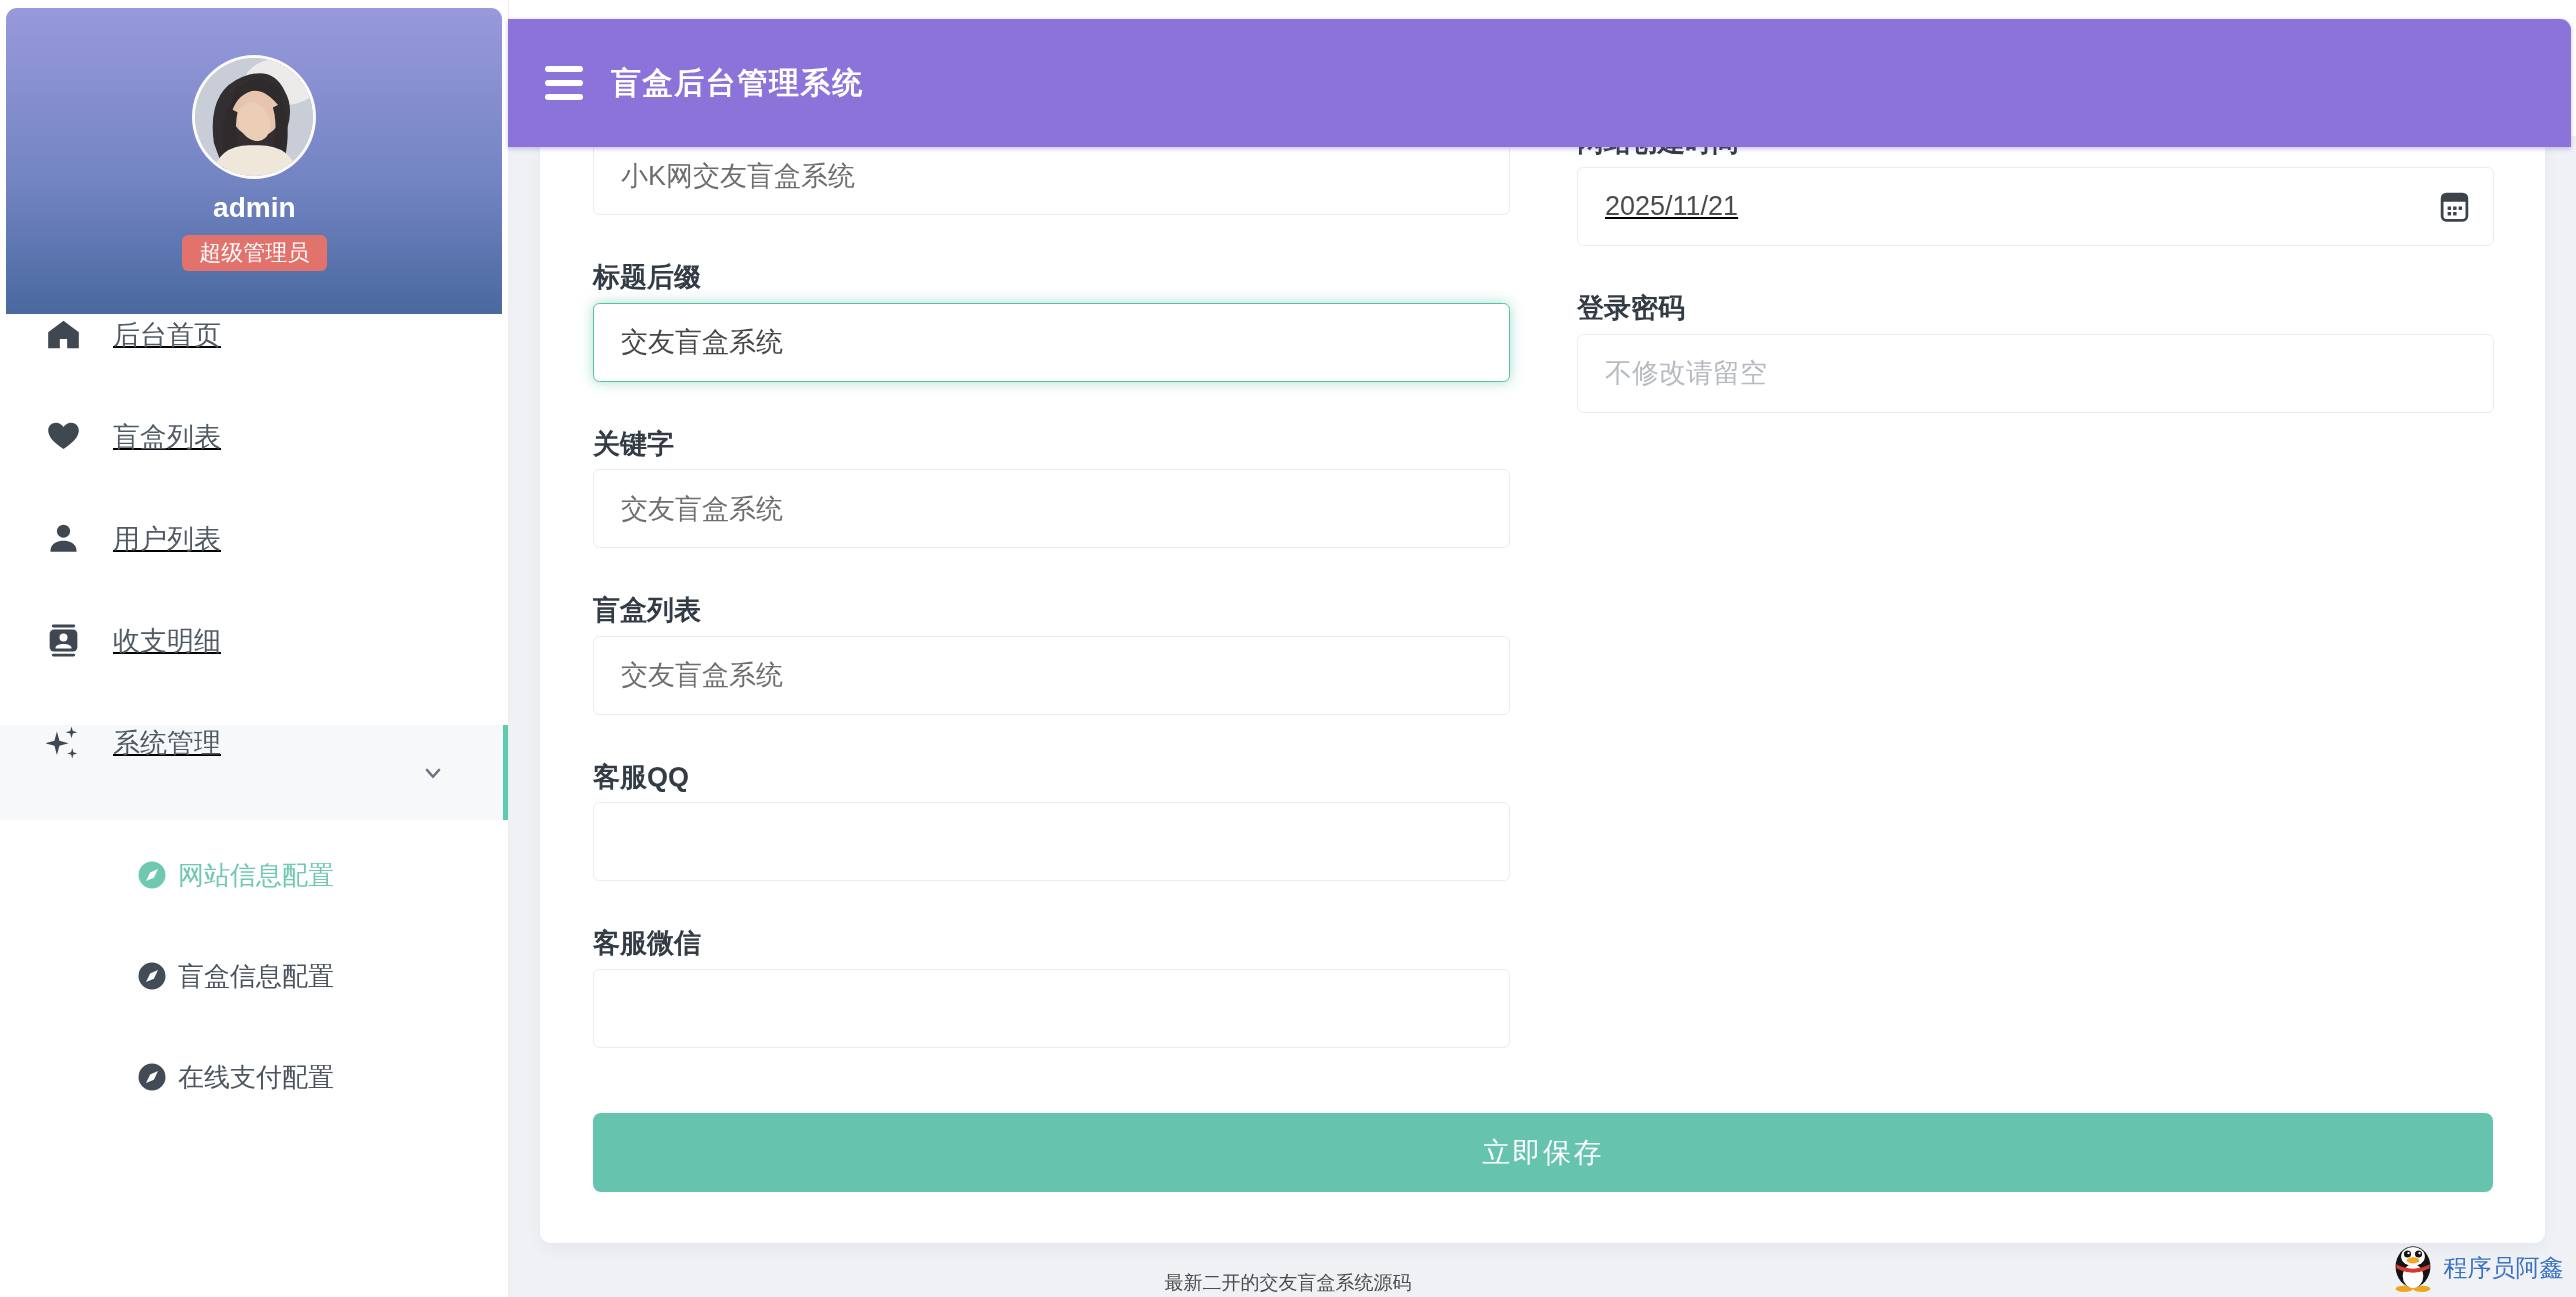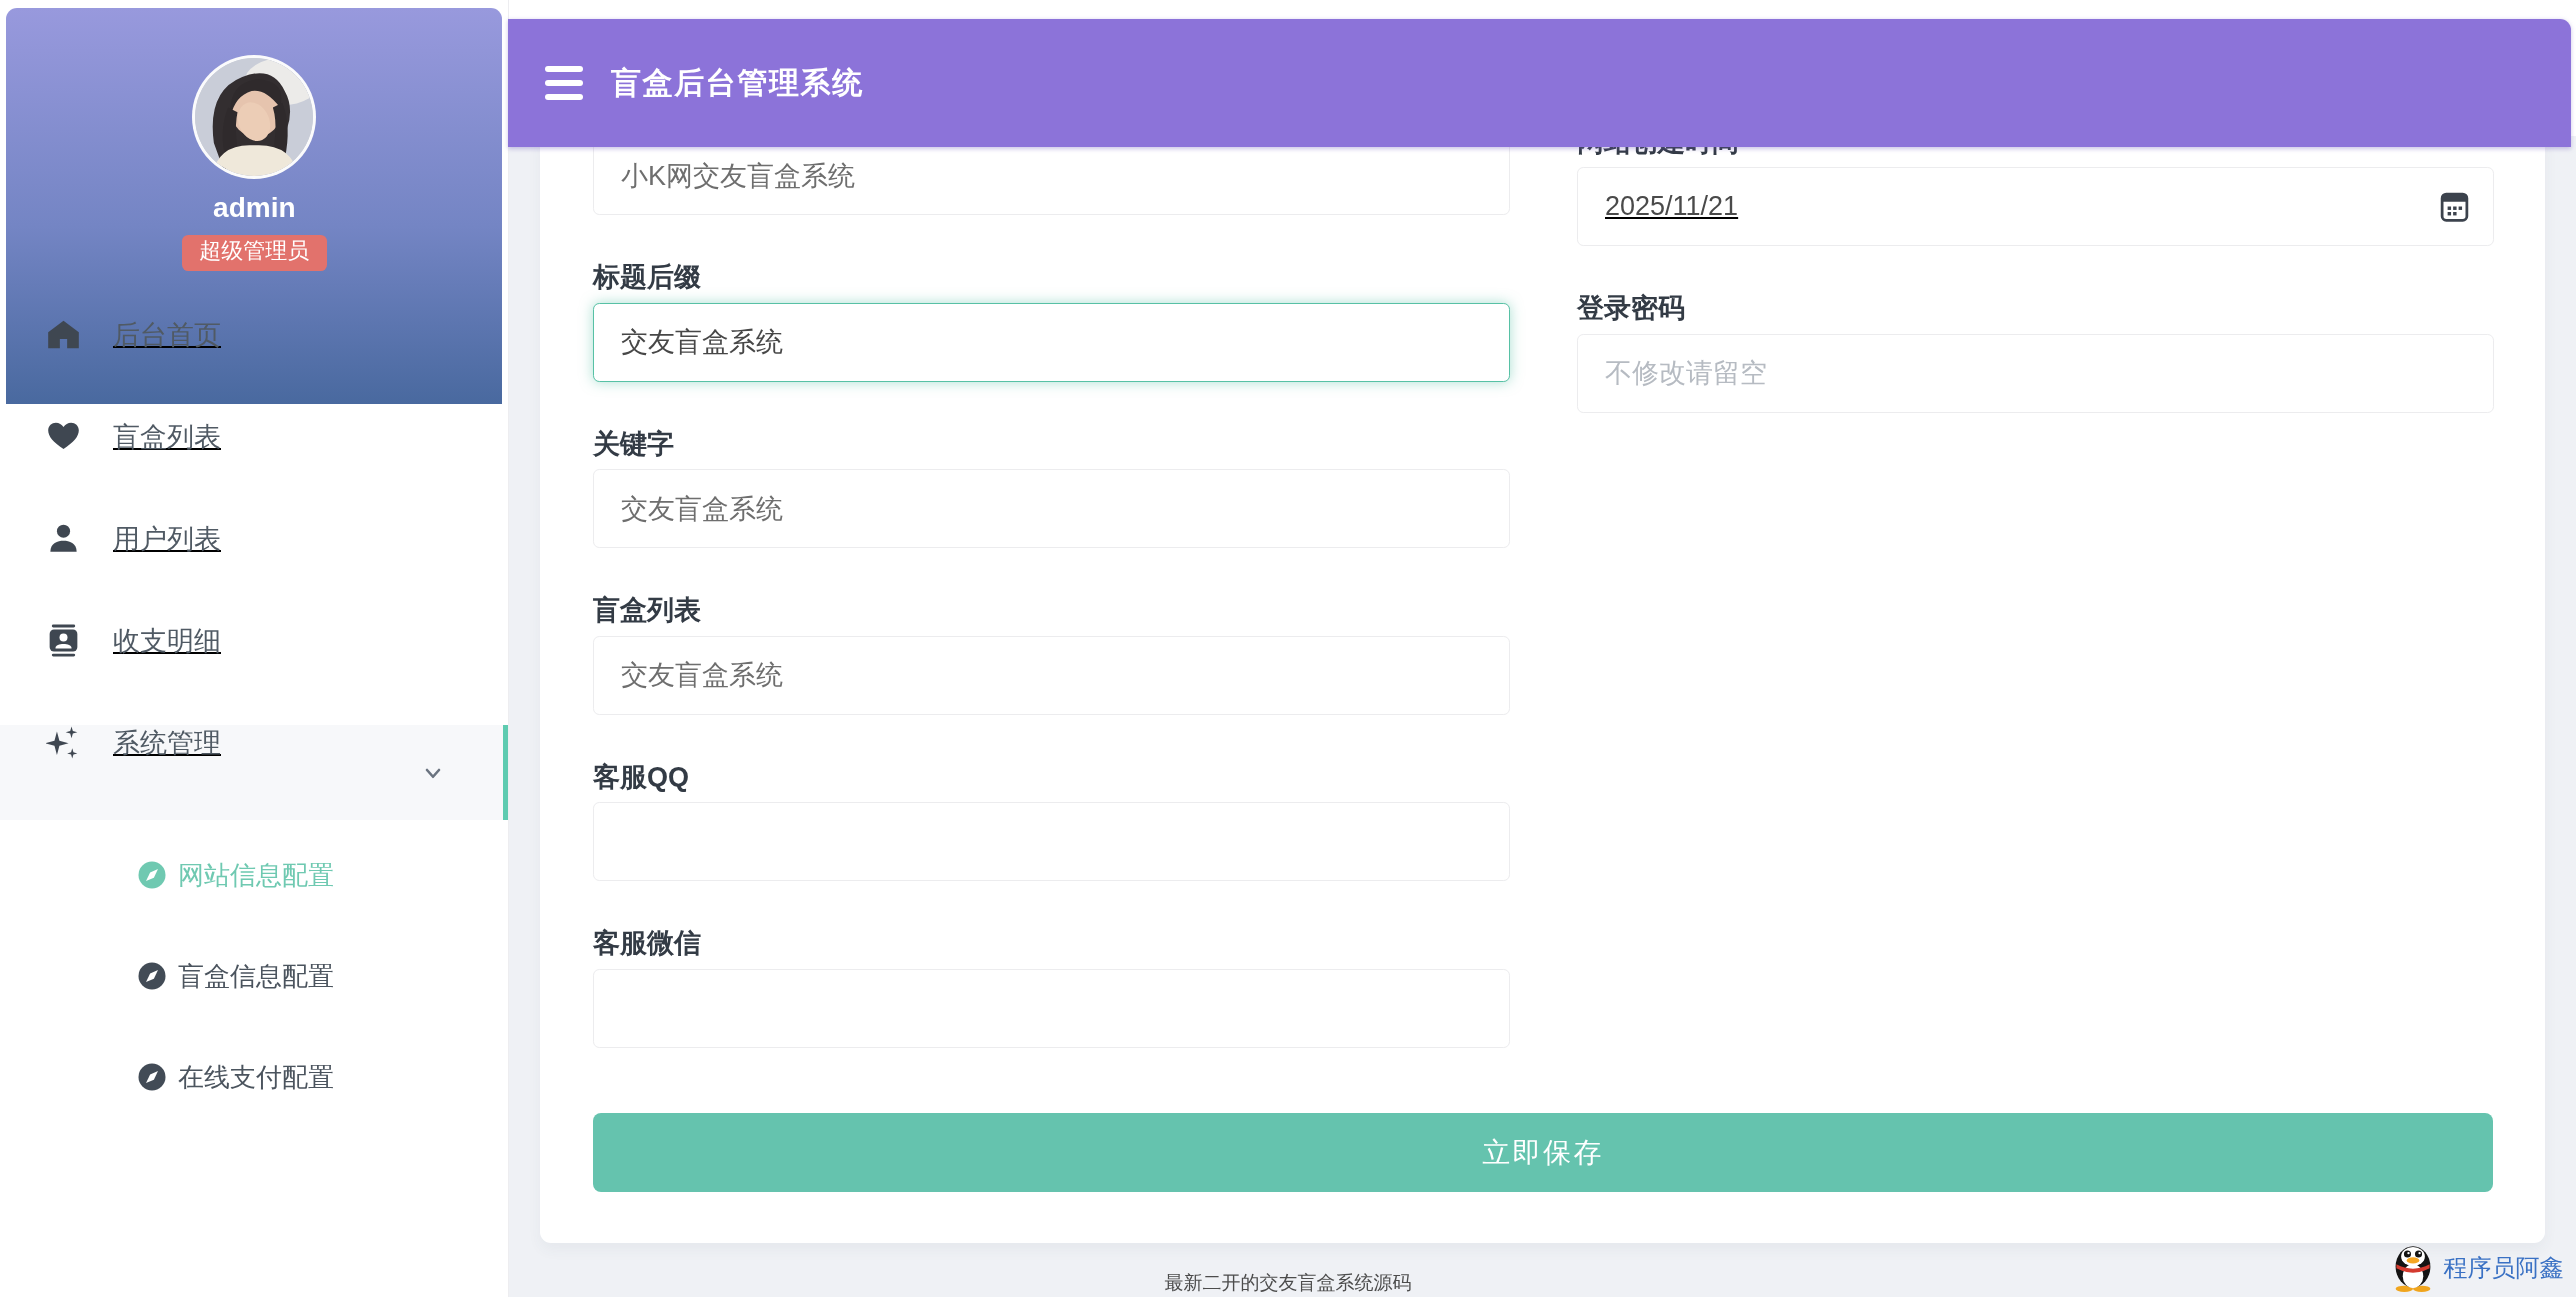--- a/index.html
+++ b/index.html
@@ -3,30 +3,30 @@
 <meta charset="utf-8">
 <style>
   html,body{margin:0;padding:0;}
   body{background:#ffffff;}
   .page{position:relative;width:2576px;height:1297px;background:#ffffff;overflow:hidden;
         font-family:"Liberation Sans","DejaVu Sans",sans-serif;}
 
   
   .sidebar{position:absolute;left:0;top:0;width:508px;height:1297px;background:#ffffff;
            border-right:0.8px solid #ededf0;z-index:4;}
-  .profile-card{position:absolute;left:6.3px;top:8px;width:496px;height:396px;
+  .profile-card{position:absolute;left:6.3px;top:8px;width:496px;height:306px;
                 border-radius:11px 11px 0 0;
                 background:linear-gradient(180deg,#9899dd 0%,#7485c4 55%,#49699f 100%);
                 display:flex;flex-direction:column;align-items:center;}
   .avatar{width:118px;height:118px;border-radius:50%;margin-top:47px;
           border:3.2px solid rgba(255,255,255,.92);overflow:hidden;background:#c9cdd8;}
   .avatar svg{display:block;width:100%;height:100%;}
   .username{margin-top:12.6px;font-size:28px;font-weight:700;color:#ffffff;}
   .role-badge{margin-top:11px;background:#e2726c;color:#ffffff;font-size:22px;
-              padding:6.3px 17.3px;border-radius:6.3px;line-height:1.1;font-family:Liberation Mono, monospace;}
+              padding:6.3px 17.3px;border-radius:6.3px;line-height:1.1;}
 
   .menu{position:absolute;top:314px;left:0;width:508px;padding-top:3.2px;}
   .m-item{height:102px;display:flex;padding-left:46px;cursor:pointer;text-decoration:underline;}
   .m-icon{width:35px;height:35px;flex:0 0 35px;display:flex;align-items:center;justify-content:center;}
   .m-icon svg{width:35px;height:35px;}
   .m-label{margin-left:32px;font-size:27px;color:#505a64;}
   .m-item.active-parent{height:95px;background:#f7f8fa;position:relative;}
   .m-item.active-parent::after{content:"";position:absolute;right:0;top:0;width:5.5px;height:100%;
                                background:#5ecbb0;}
   .chevron{margin-left:auto;margin-right:63px;display:flex;align-items:center;}

